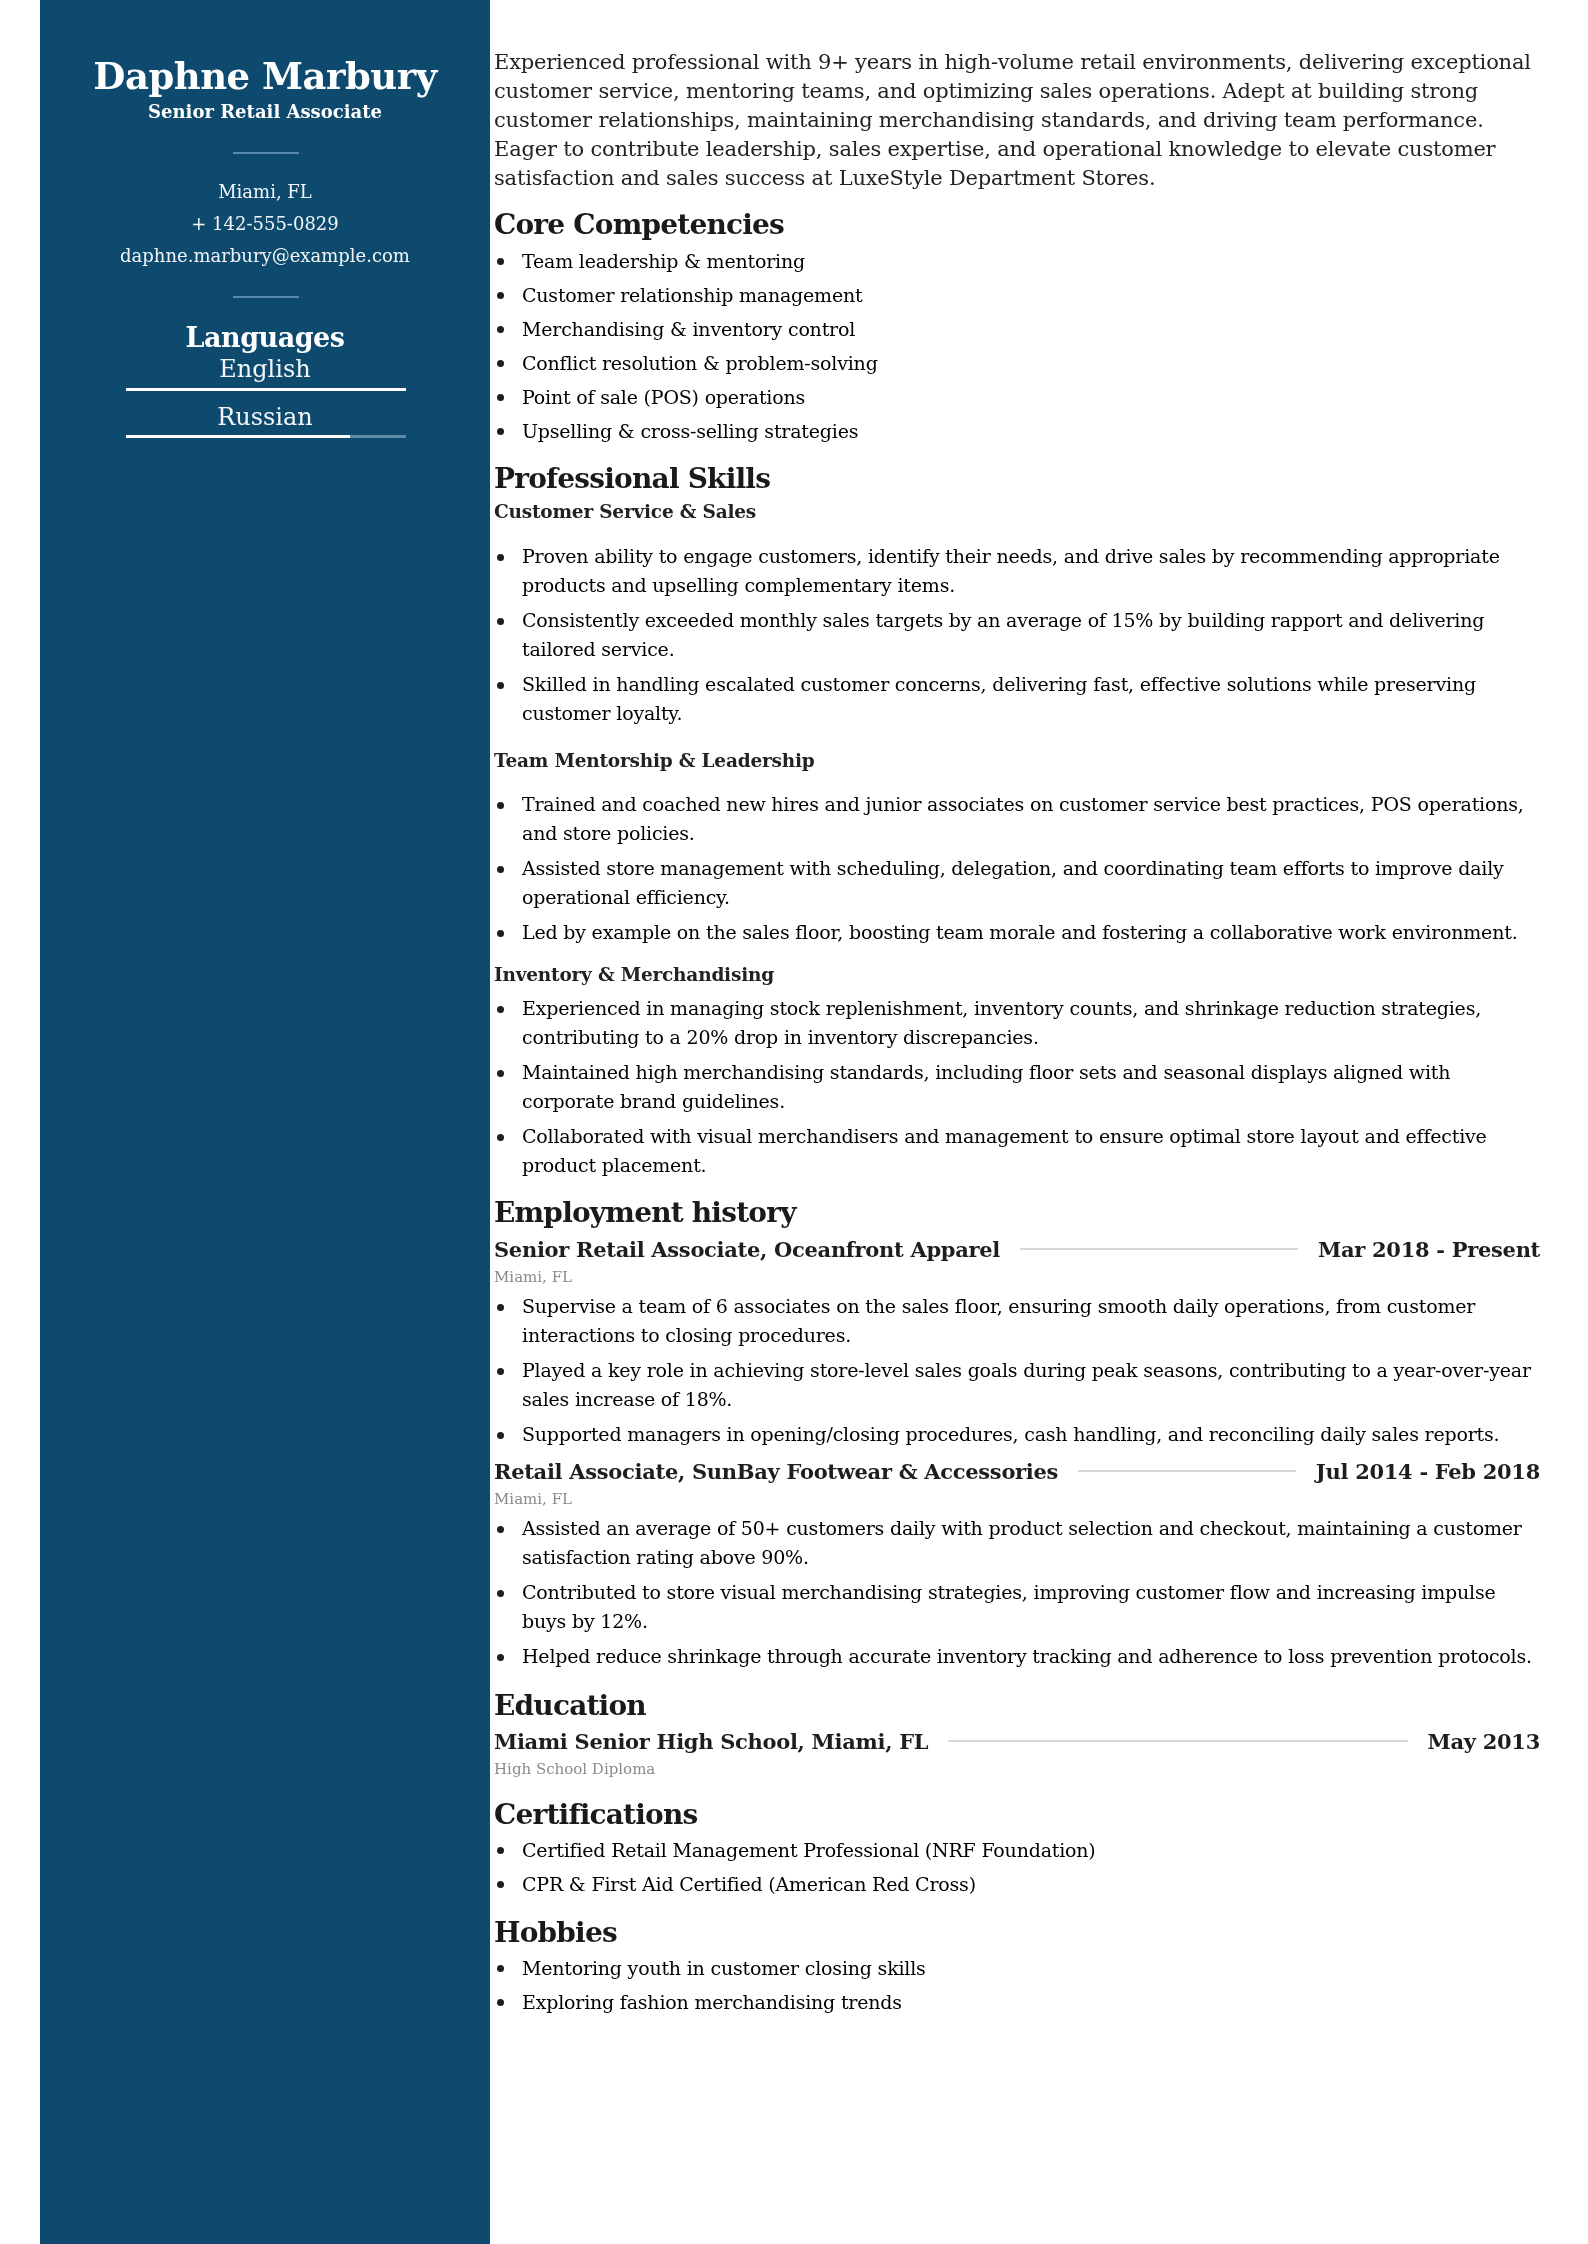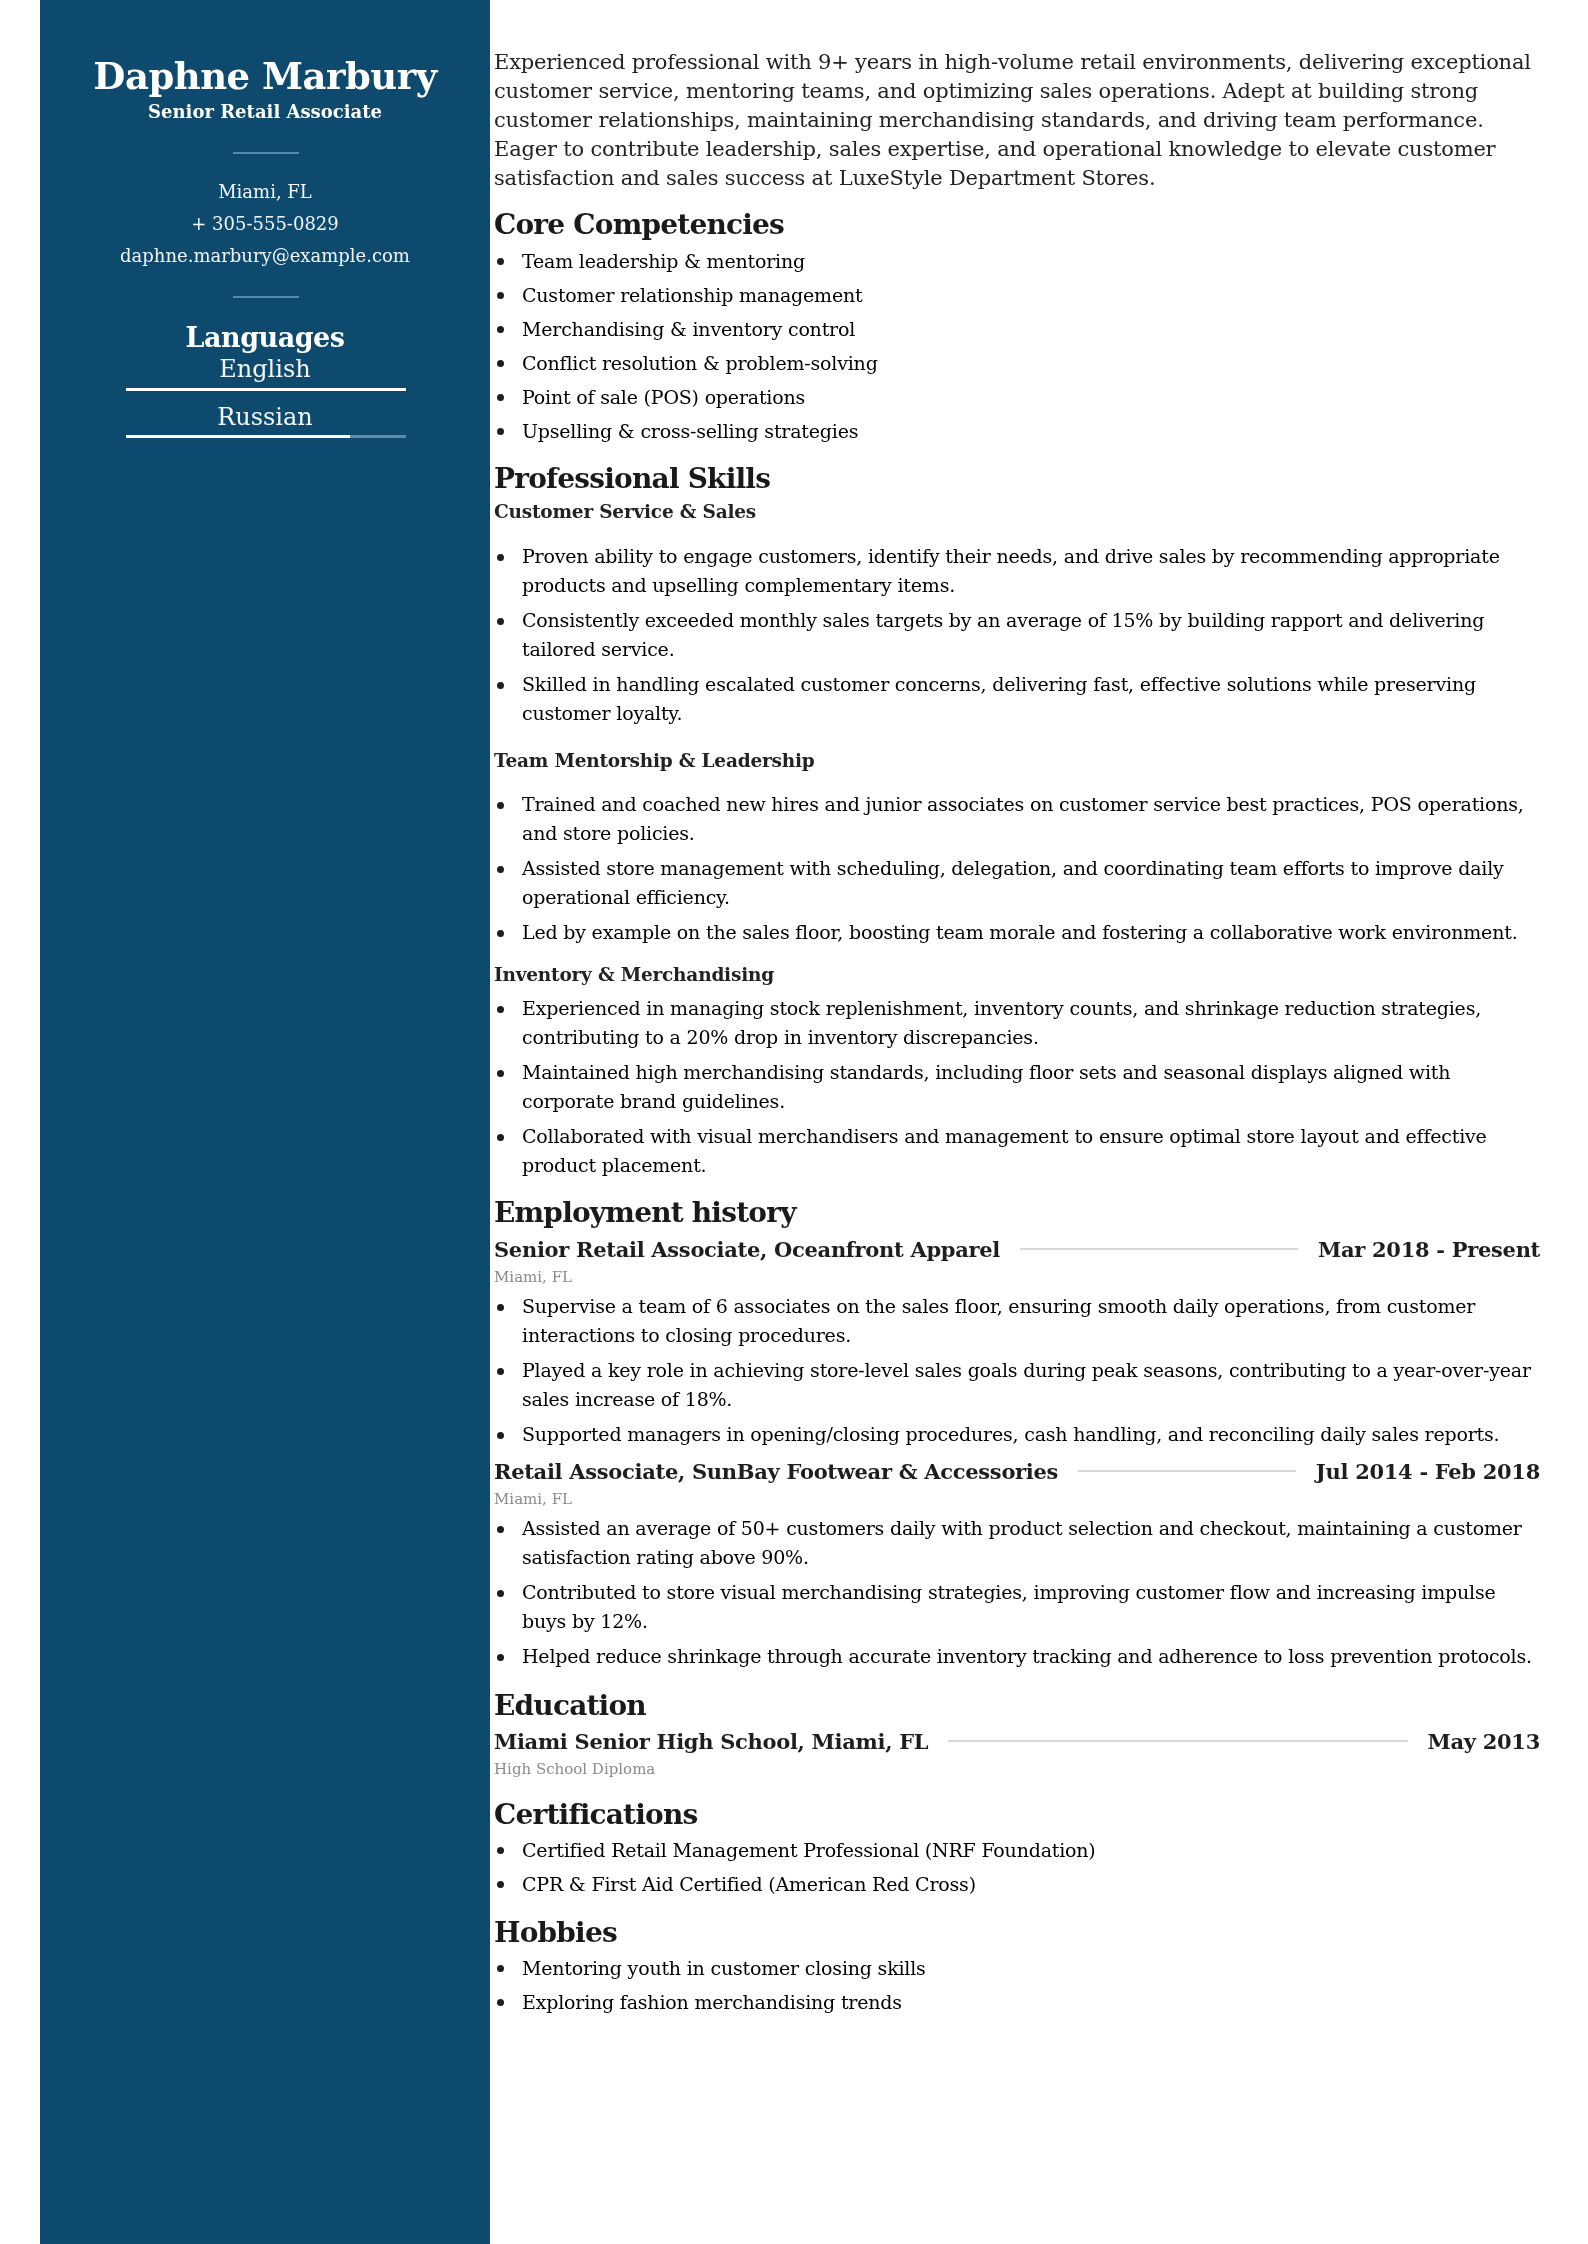--- a/index.html
+++ b/index.html
@@ -38,21 +38,21 @@
   .entry-sub { position: absolute; left: 0; font-size: 15px; line-height: 20px; color: #8a8a8a; }
 </style>
 </head>
 <body>
 
 <aside class="sidebar">
   <div class="sb-name">Daphne Marbury</div>
   <div class="sb-title">Senior Retail Associate</div>
   <div class="sb-divider" style="top:152px"></div>
   <div class="sb-contact" style="top:180px">Miami, FL</div>
-  <div class="sb-contact" style="top:212px">+ 305-555-0829</div>
+  <div class="sb-contact" style="top:212px">+ 142-555-0829</div>
   <div class="sb-contact" style="top:244px">daphne.marbury@example.com</div>
   <div class="sb-divider" style="top:296px"></div>
   <div class="sb-lang-heading">Languages</div>
 
   <div class="lang-name" style="top:357px">English</div>
   <div class="lang-bar" style="top:388px">
     <div class="lang-bar-fill" style="width:100%"></div>
   </div>
   <div class="lang-name" style="top:405px">Russian</div>
   <div class="lang-bar" style="top:435px">

